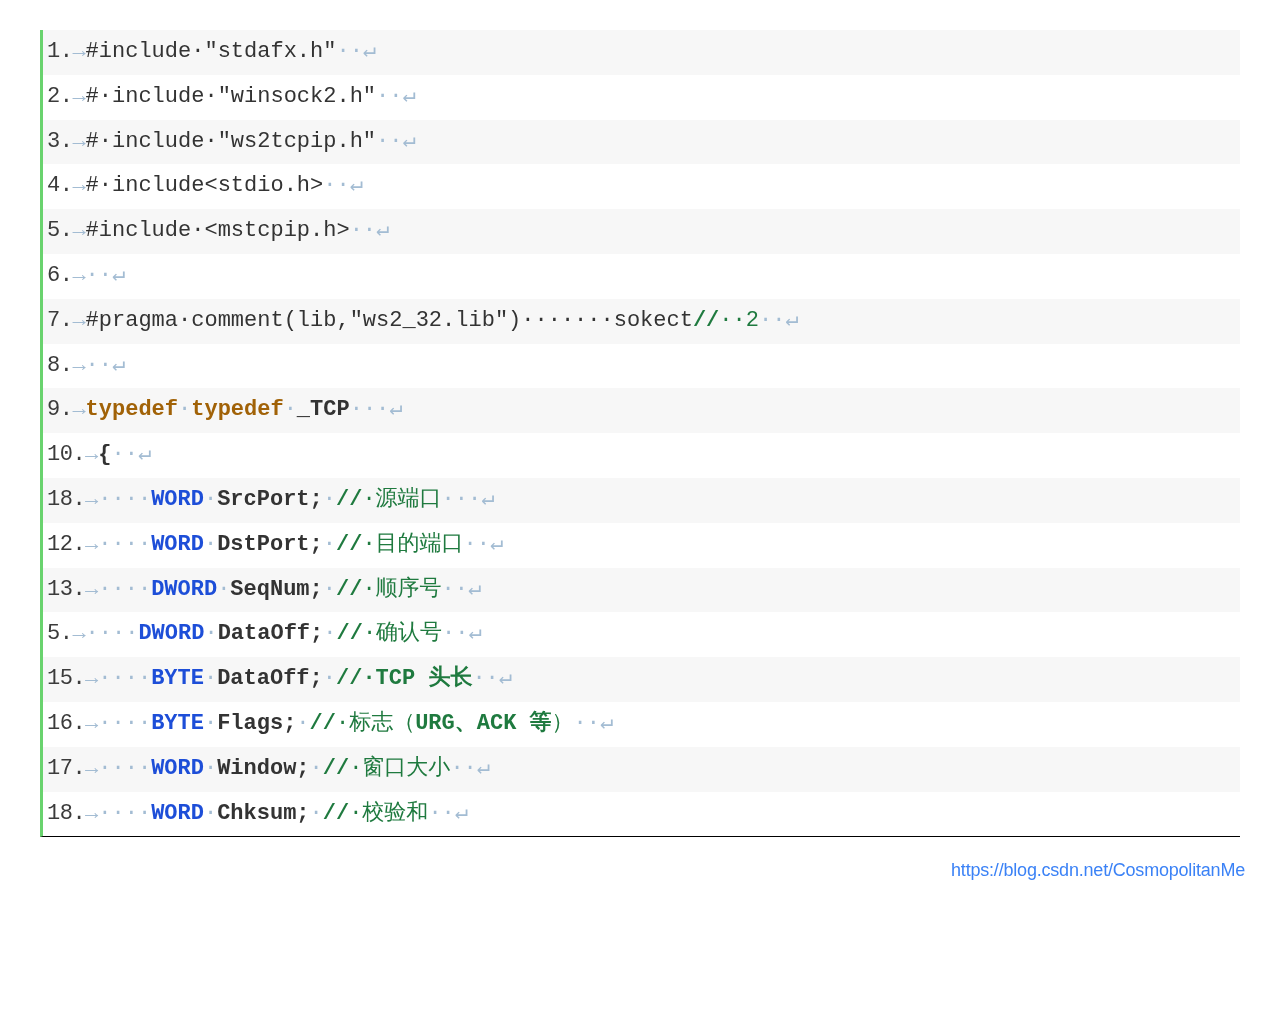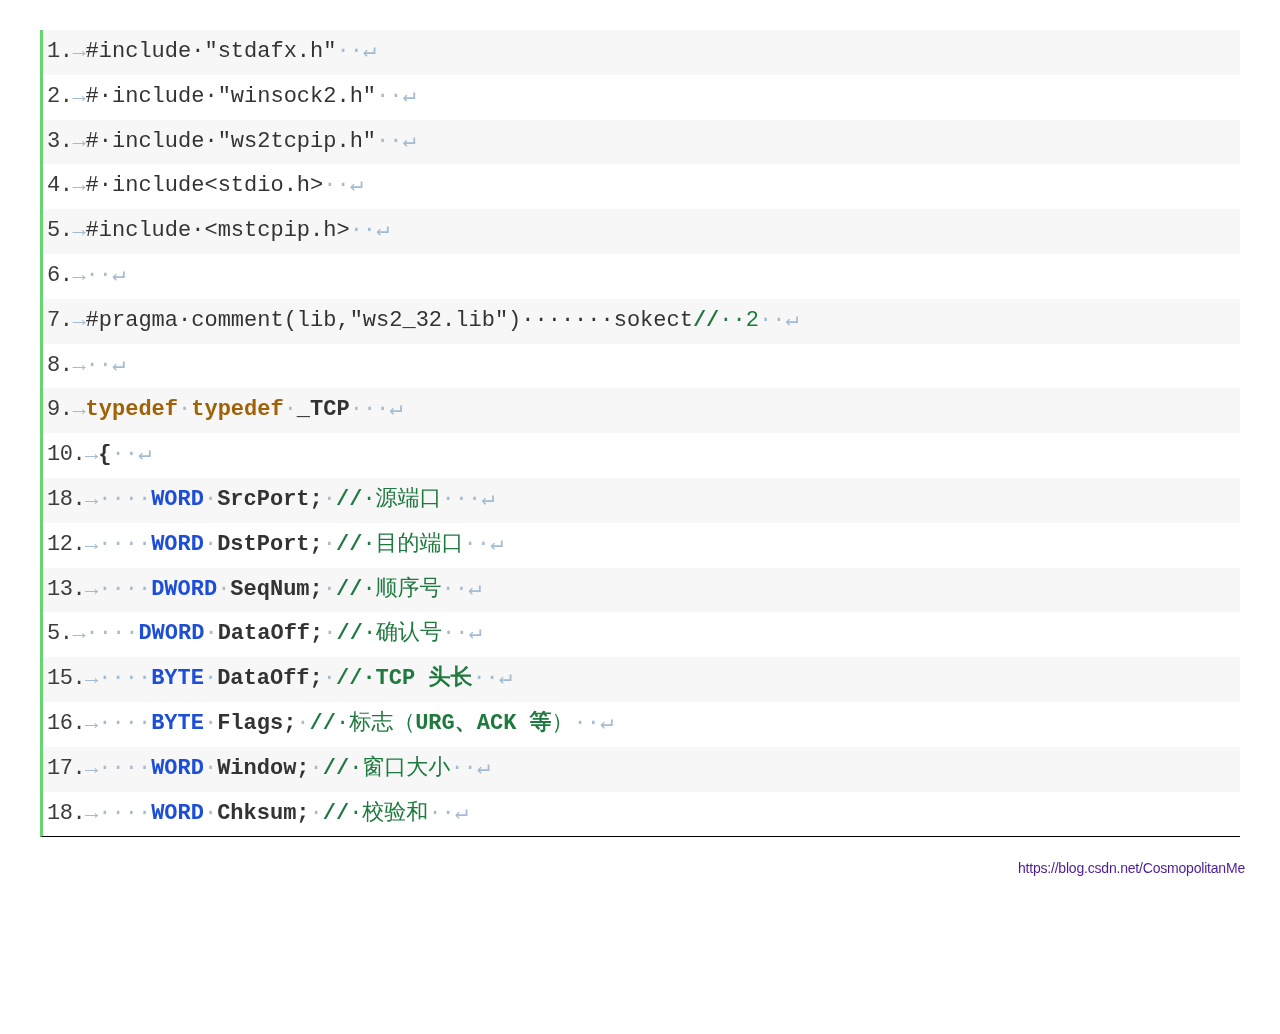--- a/index.html
+++ b/index.html
@@ -44,23 +44,23 @@
   .squiggle {
     text-decoration-style: wavy;
     text-decoration-color: #d33a2c;
     text-decoration-thickness: 1.5px;
     text-underline-offset: 3px;
   }
   .watermark {
     position: absolute;
     right: 35px;
     top: 860px;
-    color: #4c1d95;
+    color: #3b82f6;
     font-family: Arial, sans-serif;
-    font-size: 14px;
+    font-size: 18px;
     letter-spacing: -0.2px;
   }
 </style>
 </head>
 <body>
 
 <div class="code-block" id="code">
     <div class="line"><span class="linenum">1.</span><span class="tab">→</span><span class="code">#include·"</span><span class="code squiggle">stdafx.h</span><span class="code">"</span><span class="eol">··↵</span></div>
     <div class="line"><span class="linenum">2.</span><span class="tab">→</span><span class="code">#·include·"winsock2.h"</span><span class="eol">··↵</span></div>
     <div class="line"><span class="linenum">3.</span><span class="tab">→</span><span class="code">#·include·"ws2tcpip.h"</span><span class="eol">··↵</span></div>

